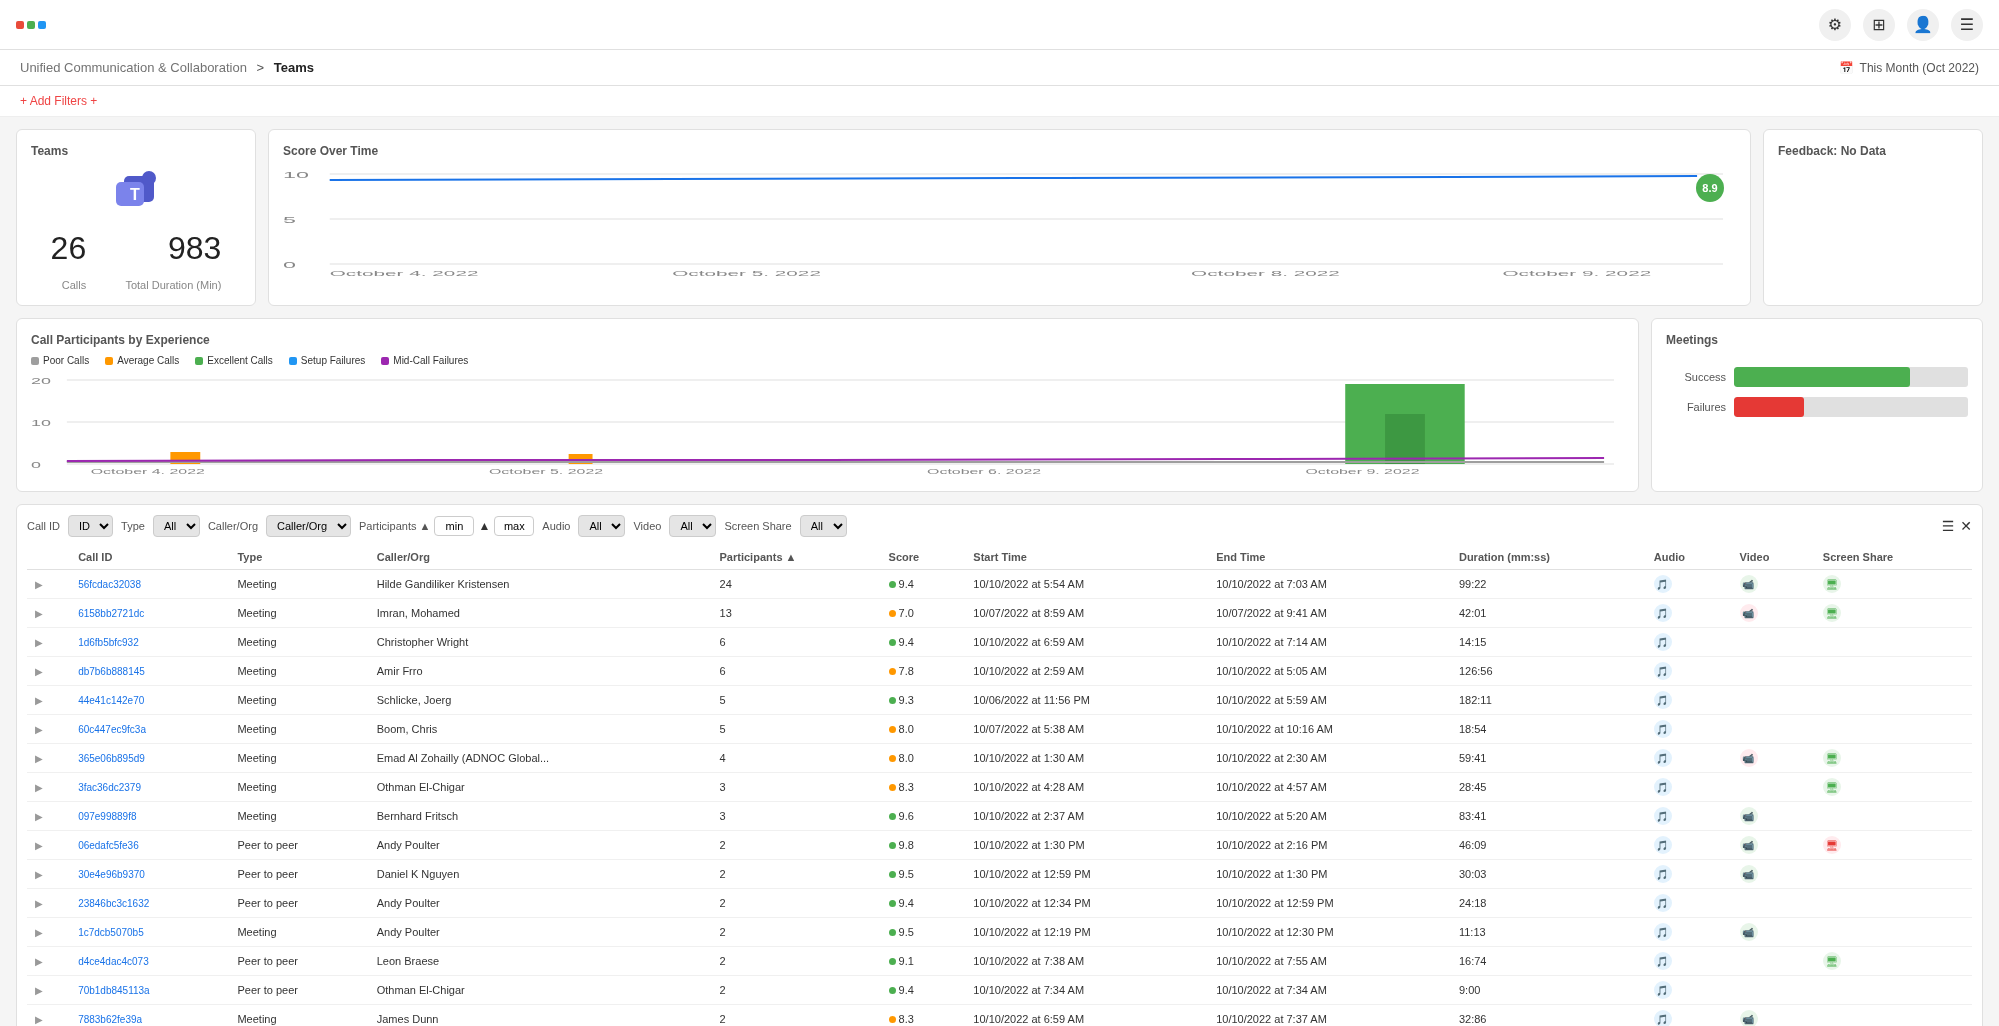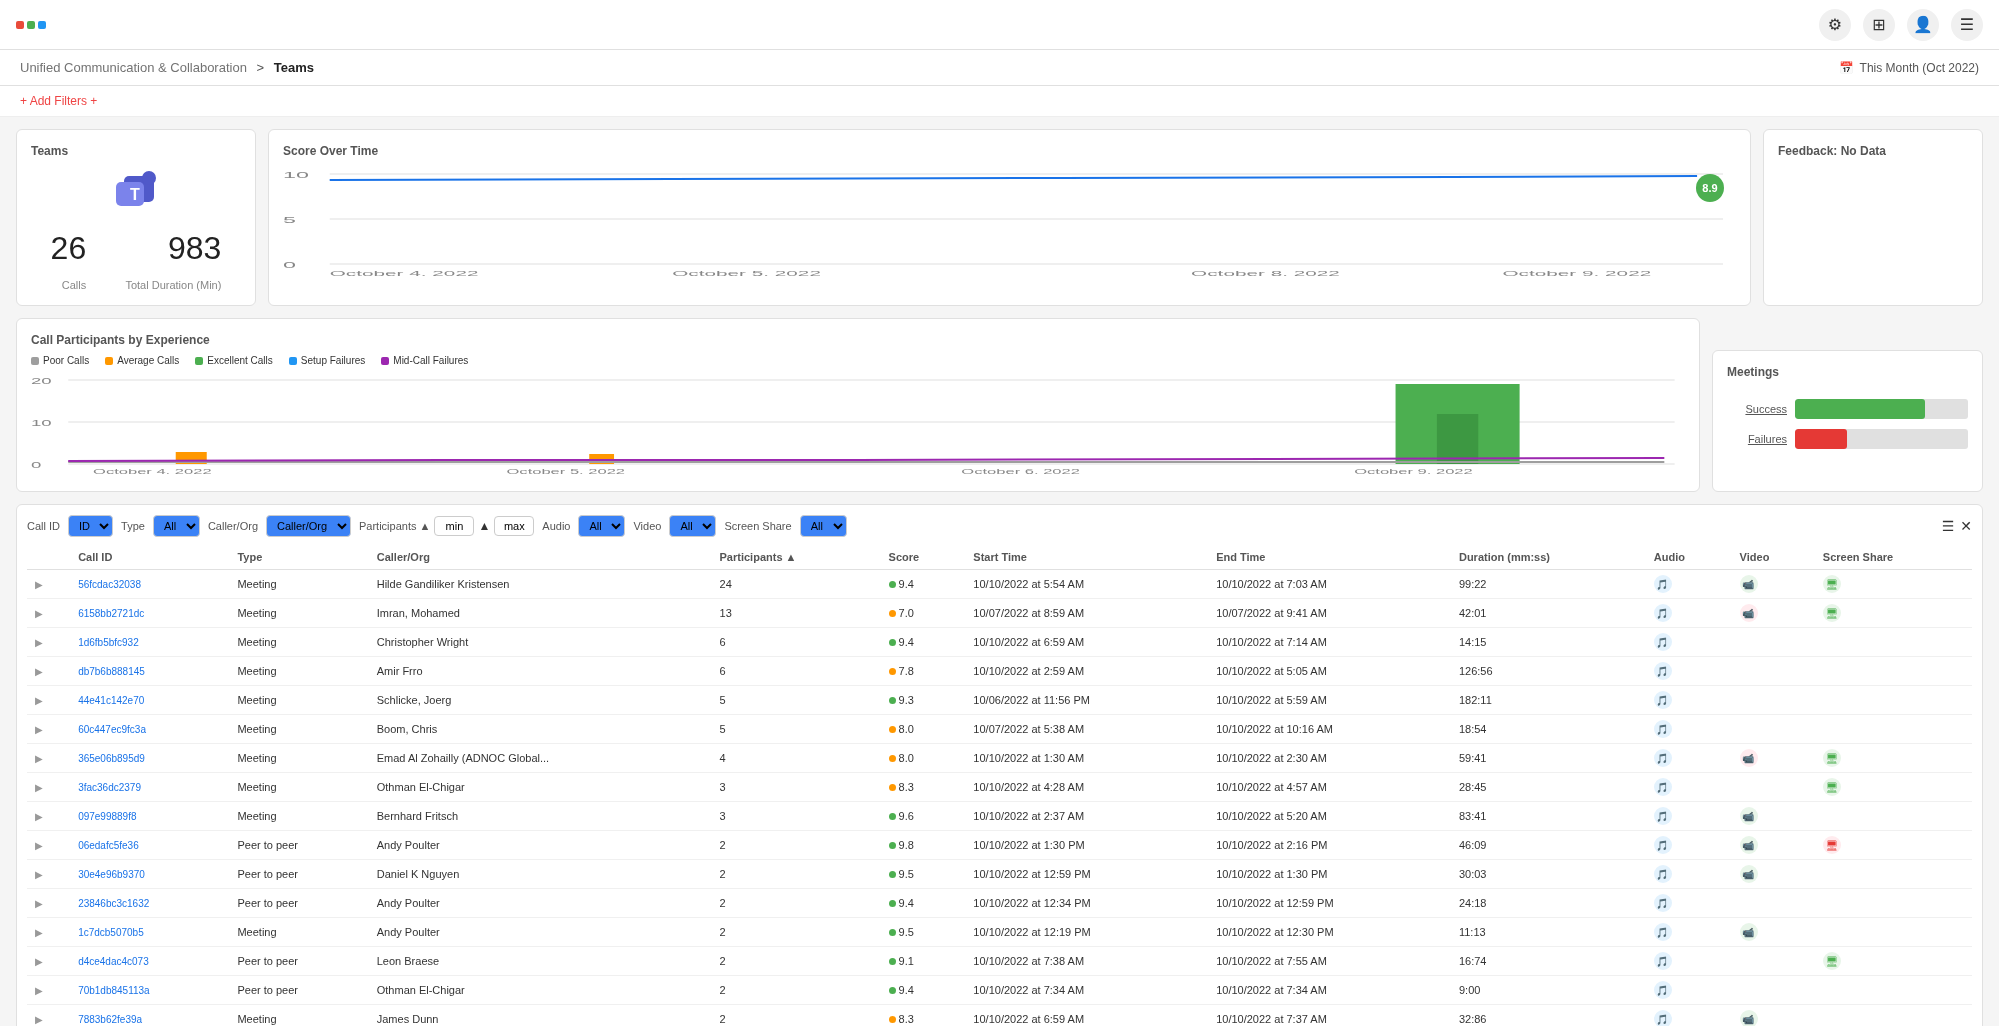--- a/index.html
+++ b/index.html
@@ -50,38 +50,38 @@
     .score-panel { flex: 1; }
     .score-chart { position: relative; height: 120px; margin-top: 8px; }
     .chart-bubble { width: 28px; height: 28px; border-radius: 50%; background: #4caf50; color: #fff; font-size: 11px; font-weight: 700; display: flex; align-items: center; justify-content: center; position: absolute; right: 12px; top: 8px; }
 
     
     .feedback-panel { width: 220px; flex-shrink: 0; }
 
     
     .middle-row { display: flex; gap: 12px; margin-bottom: 12px; }
     .call-dist-panel { flex: 1; }
-    .meetings-panel { width: 271px; flex-shrink: 0; margin-top: 32px; }
+    .meetings-panel { width: 332px; flex-shrink: 0; }
 
     
     .legend { display: flex; gap: 16px; flex-wrap: wrap; margin-bottom: 8px; }
     .legend-item { display: flex; align-items: center; gap: 4px; font-size: 10px; }
     .legend-dot { width: 8px; height: 8px; border-radius: 2px; }
 
     
     .meetings-chart { margin-top: 20px; }
     .meetings-bar-row { display: flex; align-items: center; gap: 8px; margin: 10px 0; }
-    .meetings-label { font-size: 11px; color: #555; width: 60px; text-align: right; text-decoration: underline; }
+    .meetings-label { font-size: 11px; color: #555; width: 60px; text-align: right; }
     .meetings-bar-track { flex: 1; height: 20px; background: #e0e0e0; border-radius: 3px; position: relative; overflow: hidden; }
     .meetings-bar-fill { height: 100%; border-radius: 3px; }
 
     
     .table-panel { background: #fff; border-radius: 6px; border: 1px solid #e0e0e0; padding: 10px; }
     .table-toolbar { display: flex; align-items: center; gap: 8px; margin-bottom: 8px; flex-wrap: wrap; }
-    .filter-select { padding: 3px 6px; border: 1px solid #ccc; border-radius: 4px; font-size: 11px; background: #3b82f6; }
+    .filter-select { padding: 3px 6px; border: 1px solid #ccc; border-radius: 4px; font-size: 11px; background: #e5e5e5; }
     .filter-label { font-size: 11px; color: #555; }
     .participants-filter { display: flex; align-items: center; gap: 4px; }
     .num-input { width: 40px; padding: 3px; border: 1px solid #ccc; border-radius: 4px; font-size: 11px; text-align: center; }
     .table-icons-right { margin-left: auto; display: flex; gap: 6px; }
 
     table { width: 100%; border-collapse: collapse; font-size: 11px; }
     thead th { text-align: left; padding: 6px 8px; border-bottom: 1px solid #e0e0e0; color: #555; font-weight: 600; white-space: nowrap; cursor: pointer; }
     tbody tr { border-bottom: 1px solid #f0f0f0; }
     tbody td { padding: 5px 8px; white-space: nowrap; }
     .expand-arrow { color: #999; cursor: pointer; font-size: 10px; }

